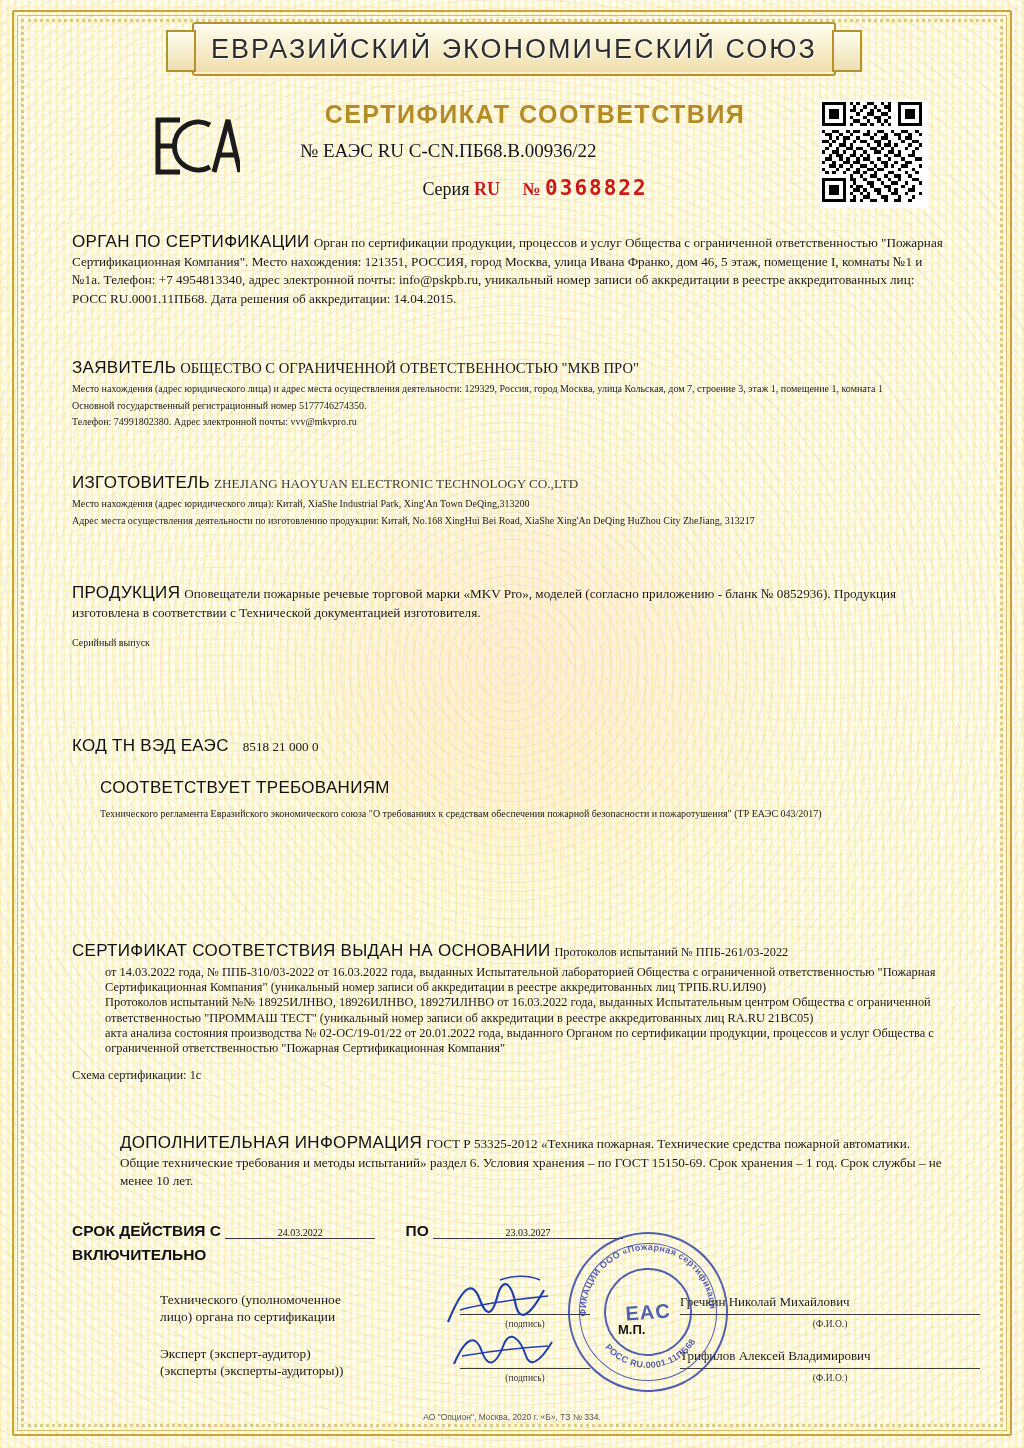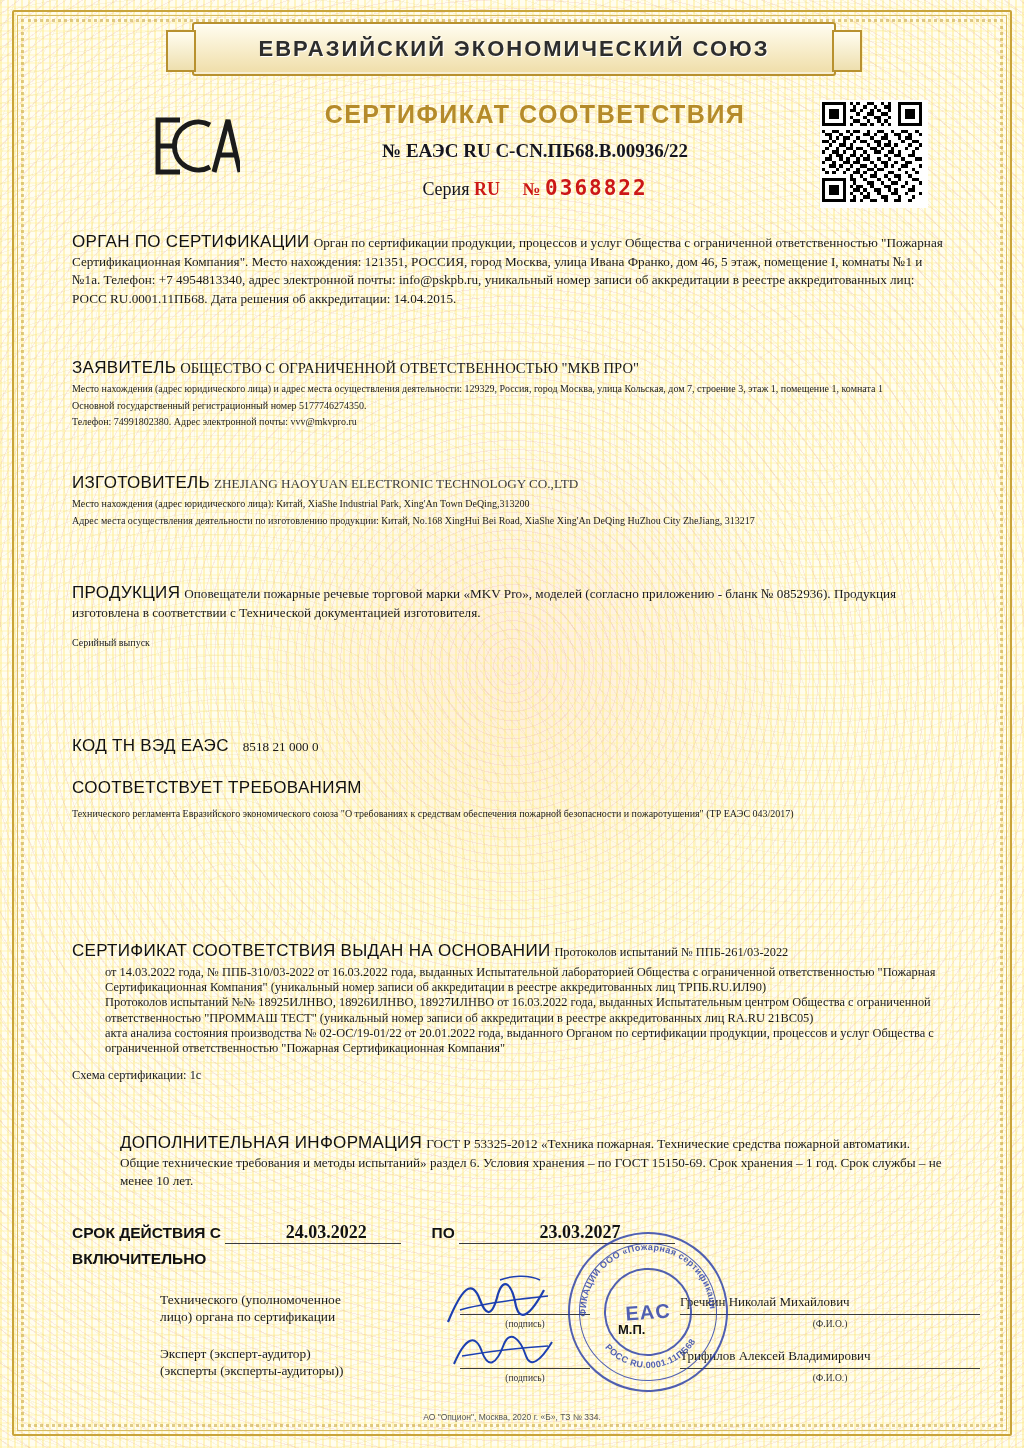--- a/index.html
+++ b/index.html
@@ -47,22 +47,22 @@
   .banner{
     position:absolute;left:192px;top:22px;width:640px;height:50px;
     border:2px solid #b8912f;
     border-radius:3px;
     background:linear-gradient(180deg,#fffdf0,#f6eac4 60%,#efdda8);
     display:flex;align-items:center;justify-content:center;
     box-shadow:0 0 0 2px rgba(255,255,255,.5) inset;
   }
   .banner span{
     font-family:"Liberation Sans", sans-serif;
-    font-weight:bold;
-    font-size:22px;
+    font-weight:normal;
+    font-size:27px;
     letter-spacing:2px;
     color:#2d2d2d;
     text-shadow:1px 1px 0 #fff;
   }
   .banner .wing{
     position:absolute;top:6px;width:26px;height:38px;
     border:2px solid #b8912f;
     background:linear-gradient(180deg,#fffdf0,#eedfae);
   }
   .wing-l{left:-28px;border-right:none;}
@@ -74,21 +74,21 @@
     text-align:center;
     font-family:"Liberation Sans", sans-serif;
     font-weight:bold;
     font-size:25px;
     letter-spacing:1.5px;
     color:#b58b2a;
     text-shadow:0 1px 0 #fff8d8;
   }
   .cert-number{
     position:absolute;left:300px;top:140px;width:470px;
-    text-align:center;font-size:19px;color:#15151e;font-weight:bold;
+    text-align:left;font-size:19px;color:#15151e;
   }
   .serial-line{
     position:absolute;left:300px;top:176px;width:470px;
     text-align:center;font-size:18px;color:#15151e;
   }
   .serial-line .lbl{font-size:18px;}
   .serial-red{color:#cc1717;font-weight:bold;}
   .serial-num{
     color:#cc1717;font-weight:bold;font-size:21px;letter-spacing:2px;
     font-family:"DejaVu Sans Mono", monospace;
@@ -123,21 +123,21 @@
   .inline-body{font-size:13.2px;line-height:16.4px;}
   .small{font-size:12.4px;line-height:15.2px;}
 
   
   .valid-row{
     position:absolute;left:72px;right:72px;top:1222px;
     font-family:"Liberation Sans", sans-serif;
     font-weight:bold;font-size:15.5px;color:#111;
   }
   .valid-row .dateval{
-    font-family:"Liberation Serif", serif;font-weight:bold;font-size:18px;padding-left:26px;
+    font-family:"Liberation Serif", serif;font-weight:normal;font-size:10px;
   }
   .uline{display:inline-block;border-bottom:1px solid #3a3a3a;text-align:center;}
 
   
   .sig{
     position:absolute;left:160px;right:72px;top:1292px;
     font-size:13.4px;line-height:16.5px;
   }
   .sig-row{position:relative;height:44px;}
   .sig-label{position:absolute;left:0;top:0;width:250px;}
@@ -474,21 +474,21 @@
         <span class="inline-body">Оповещатели пожарные речевые торговой марки «MKV Pro», моделей (согласно приложению - бланк № 0852936). Продукция изготовлена в соответствии с Технической документацией изготовителя.</span>
       </div>
       <div class="sec-body" style="margin-top:14px;">Серийный выпуск</div>
     </div>
 
     <div class="sec" style="top:736px;">
       <span class="sec-head">КОД ТН ВЭД ЕАЭС</span>
       <span class="inline-body" style="margin-left:10px;">8518 21 000 0</span>
     </div>
 
-    <div class="sec" style="top:778px;">
+    <div class="sec" style="top:778px;padding-left:28px;">
       <div class="sec-head">СООТВЕТСТВУЕТ ТРЕБОВАНИЯМ</div>
       <div class="sec-body" style="margin-top:8px;">Технического регламента Евразийского экономического союза "О требованиях к средствам обеспечения пожарной безопасности и пожаротушения" (ТР ЕАЭС 043/2017)</div>
     </div>
 
     <div class="sec" style="top:941px;">
       <div>
         <span class="sec-head">СЕРТИФИКАТ СООТВЕТСТВИЯ  ВЫДАН НА ОСНОВАНИИ</span>
         <span class="small">Протоколов испытаний № ППБ-261/03-2022</span>
       </div>
       <div class="small" style="white-space:pre-line;margin-top:4px;margin-left:33px;">от 14.03.2022 года, № ППБ-310/03-2022 от 16.03.2022 года, выданных Испытательной лабораторией Общества с ограниченной ответственностью "Пожарная Сертификационная Компания" (уникальный номер записи об аккредитации в реестре аккредитованных лиц ТРПБ.RU.ИЛ90)

